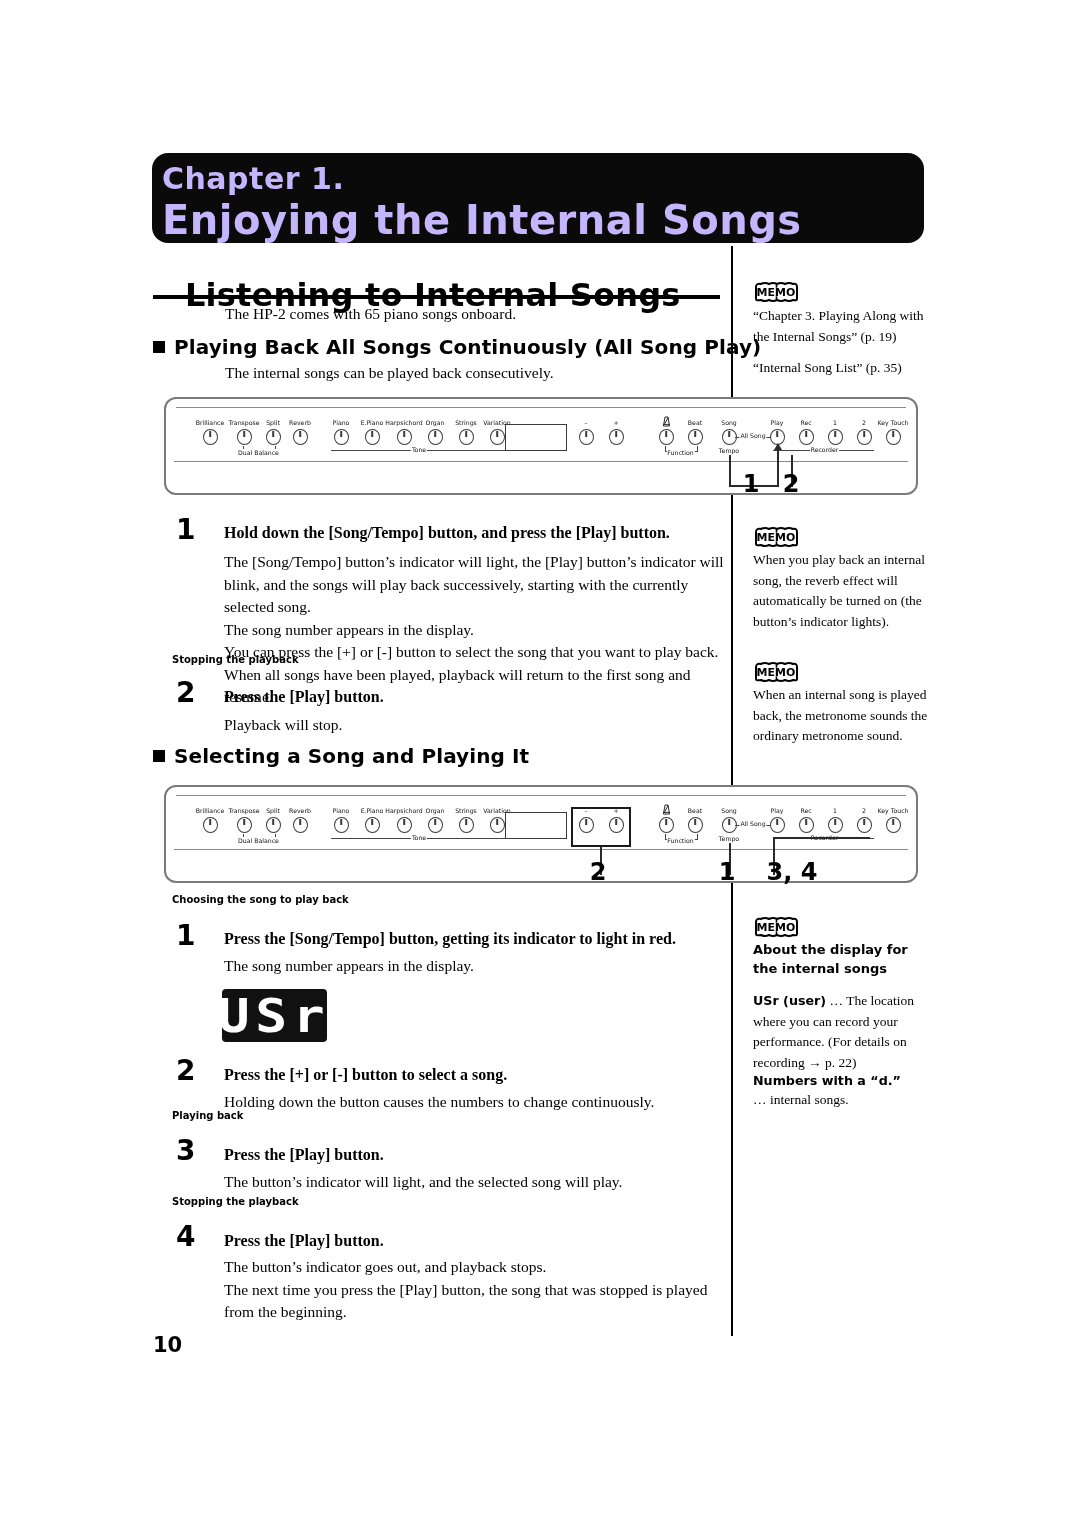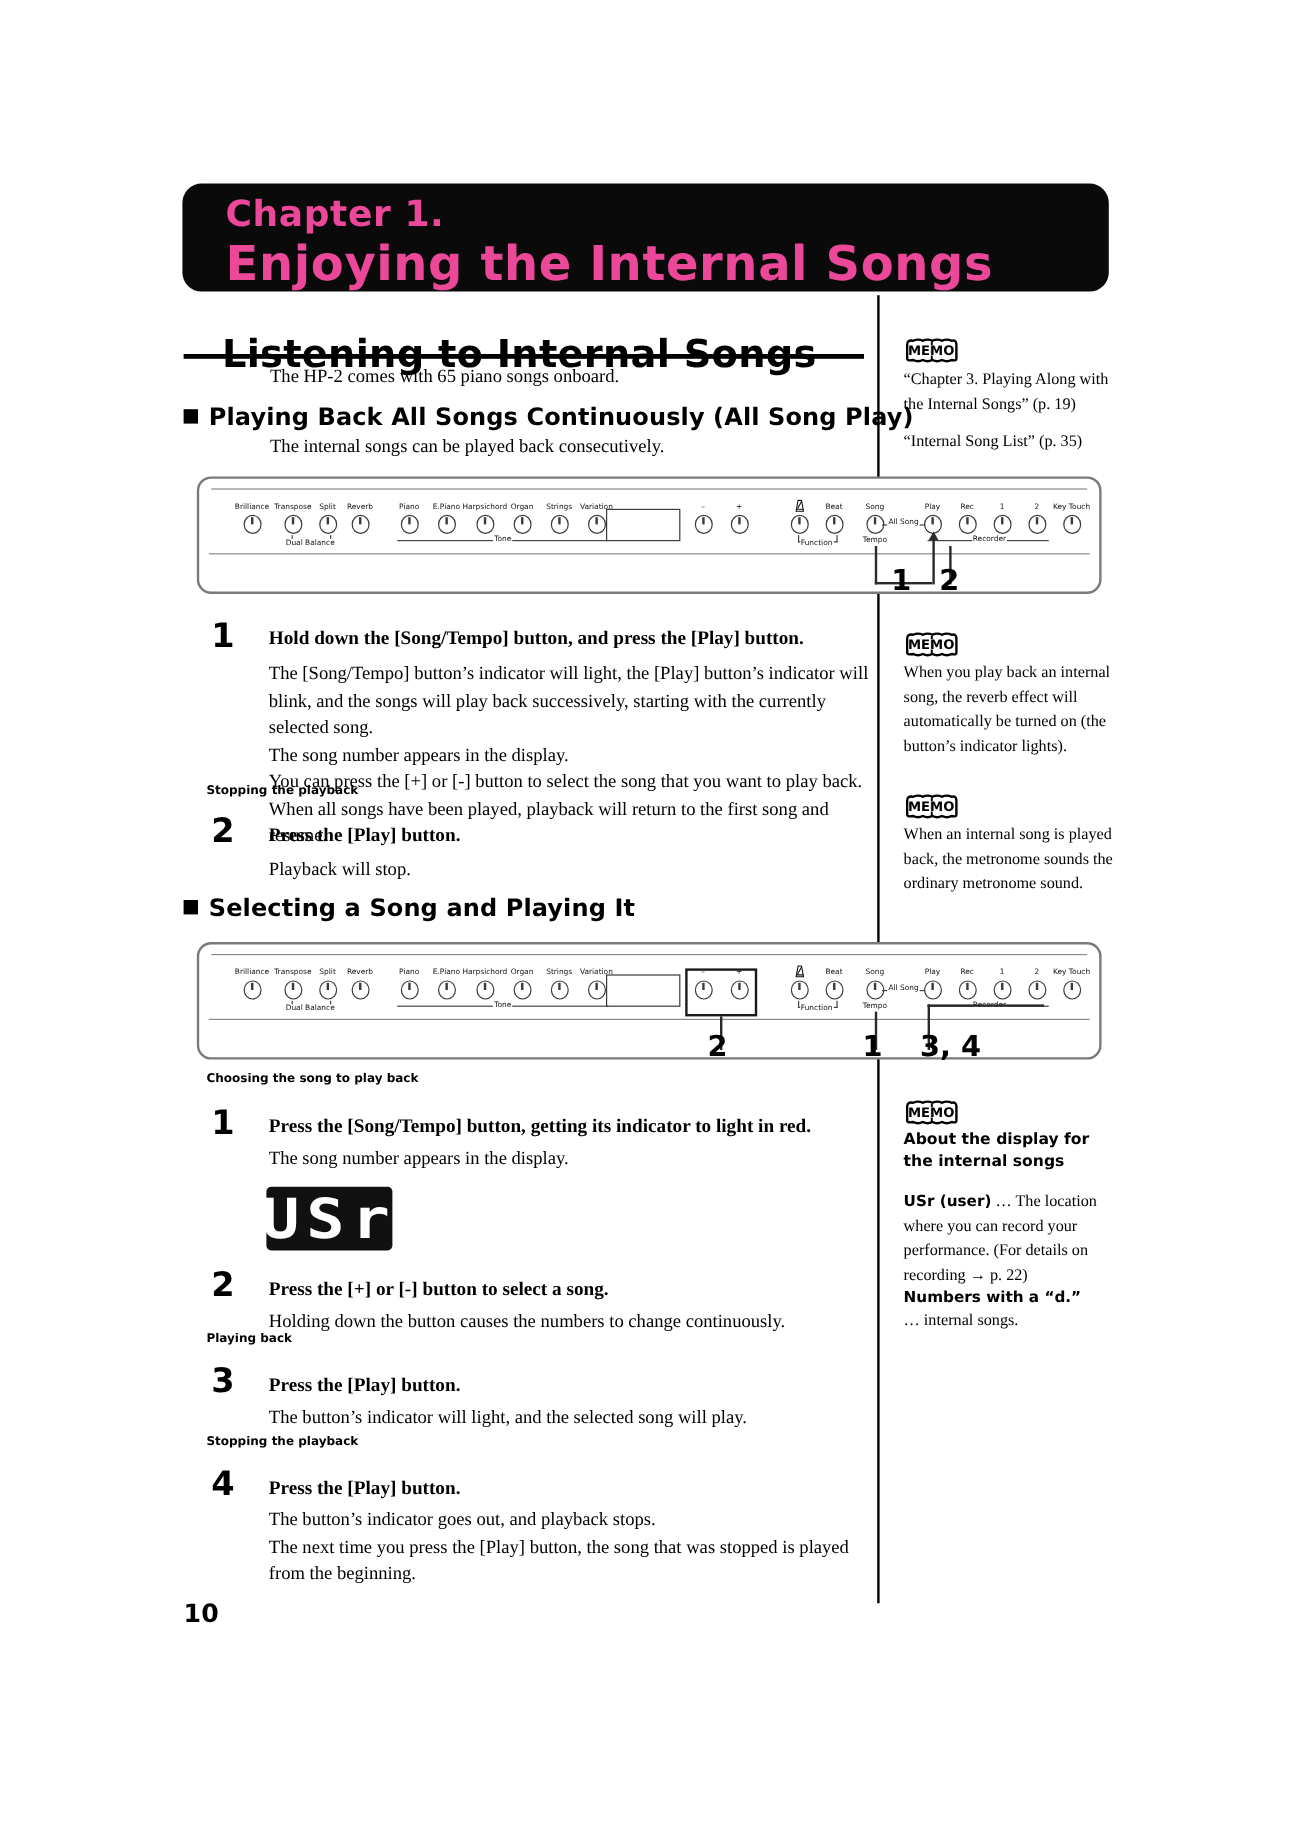--- a/index.html
+++ b/index.html
@@ -8,21 +8,21 @@
        -webkit-font-smoothing:antialiased;}
 
   .page{position:absolute;left:0;top:0;width:1080px;height:1528px;overflow:hidden;}
 
   
   .chapter-banner{
     position:absolute;left:152px;top:153px;width:772px;height:90px;
     background:#0a0a0a;border-radius:16px;
   }
   .chapter-banner .line1,.chapter-banner .line2{
-    position:absolute;left:36px;color:#ec4899;
+    position:absolute;left:10px;color:#c4b5fd;
     font-family:"DejaVu Sans", sans-serif;font-weight:bold;
     letter-spacing:.5px;white-space:nowrap;
   }
   .chapter-banner .line1{top:8px;font-size:30px;}
   .chapter-banner .line2{top:44px;font-size:40px;}
 
   
   .col-divider{position:absolute;left:731px;top:246px;width:2px;height:1090px;background:#000;}
 
   

